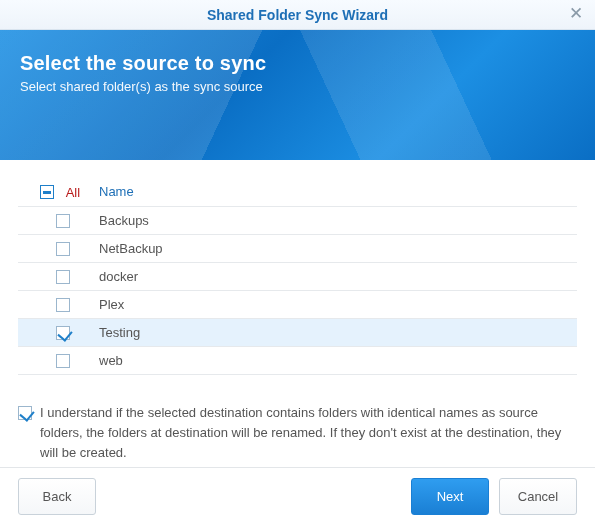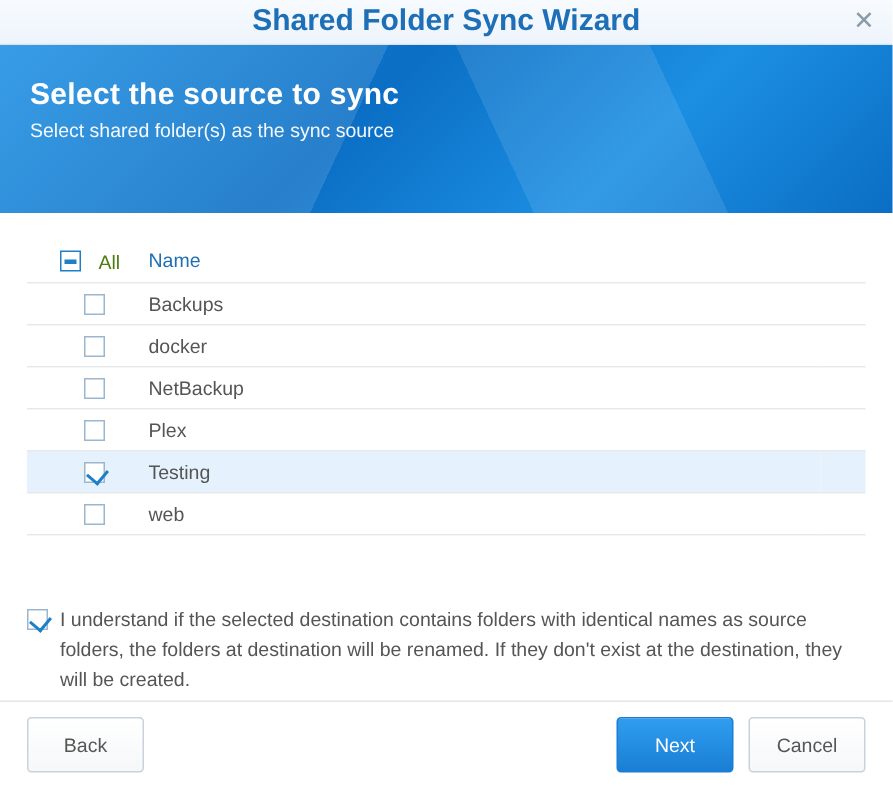--- a/index.html
+++ b/index.html
@@ -1,22 +1,22 @@
 <!DOCTYPE html>
 <html><head>
 <meta charset="utf-8">
 <style>
   * { box-sizing: border-box; }
   html, body { margin: 0; padding: 0; font-family: -apple-system, BlinkMacSystemFont, "Segoe UI", Arial, sans-serif; font-size: 13px; color: #444; }
   .window { width: 595px; height: 529px; background: #fff; position: relative; display: flex; flex-direction: column; }
   .titlebar { height: 30px; background: linear-gradient(#f7fbff, #eef4fb); border-bottom: 1px solid #d9e4ef; display: flex; align-items: center; justify-content: center; position: relative; }
-  .titlebar-title { color: #1e6fb6; font-weight: 600; font-size: 20px; }
+  .titlebar-title { color: #1e6fb6; font-weight: 600; font-size: 14px; }
   .titlebar-close { position: absolute; right: 10px; top: 5px; width: 18px; height: 18px; color: #8a9aa8; cursor: pointer; font-size: 17px; line-height: 18px; text-align: center; }
   .banner {
-    height: 112px;
+    height: 130px;
     background: linear-gradient(135deg, #1c8fe3 0%, #0a6ec4 40%, #1c8fe3 70%, #0a6ec4 100%);
     padding: 22px 20px 0 20px;
     color: #fff;
     position: relative;
     overflow: hidden;
   }
   .banner::before {
     content: ""; position: absolute; inset: 0;
     background:
       linear-gradient(115deg, rgba(255,255,255,0.12) 0 40%, transparent 40% 100%),
@@ -35,21 +35,21 @@
   .row-selected td { background: #e5f2fd; }
   .cbox { width: 14px; height: 14px; border: 1px solid #9bb6cd; background: #fff; display: inline-block; position: relative; vertical-align: middle; }
   .cbox.header { border-color: #1e7fc9; }
   .cbox.indeterminate::after { content: ""; position: absolute; left: 2px; right: 2px; top: 5px; height: 3px; background: #1e7fc9; }
   .cbox.checked::after {
     content: ""; position: absolute; left: 2px; top: 2px; width: 10px; height: 8px;
     background: none;
     border-left: 2px solid #1e7fc9; border-bottom: 2px solid #1e7fc9;
     transform: rotate(-50deg);
   }
-  .all-label { color: #4d7c0f; margin-left: 8px; vertical-align: middle; }
+  .all-label { color: #b91c1c; margin-left: 8px; vertical-align: middle; }
   .ack { display: flex; align-items: flex-start; gap: 8px; padding: 18px 18px 4px 18px; line-height: 1.55; color: #555; }
   .ack .cbox { flex: 0 0 14px; margin-top: 3px; }
   .footer { border-top: 1px solid #e3e6e9; padding: 10px 18px 14px 18px; display: flex; gap: 10px; }
   .spacer { flex: 1; }
   .btn { min-width: 78px; height: 37px; border: 1px solid #c9d2da; background: linear-gradient(#ffffff,#f5f7f9); border-radius: 3px; color: #555; cursor: pointer; font-size: 13px; }
   .btn-primary { background: linear-gradient(#2f9df0,#1a7fd4); border-color: #1a7fd4; color: #fff; }
 </style>
 </head>
 <body>
 
@@ -78,26 +78,26 @@
         </tr>
       </thead>
       <tbody id="tbody">
           <tr>
             <td class="td-check"><span class="cbox"></span></td>
             <td class="td-name">Backups</td>
             <td></td>
           </tr>
           <tr>
             <td class="td-check"><span class="cbox"></span></td>
-            <td class="td-name">docker</td>
+            <td class="td-name">NetBackup</td>
             <td></td>
           </tr>
           <tr>
             <td class="td-check"><span class="cbox"></span></td>
-            <td class="td-name">NetBackup</td>
+            <td class="td-name">docker</td>
             <td></td>
           </tr>
           <tr>
             <td class="td-check"><span class="cbox"></span></td>
             <td class="td-name">Plex</td>
             <td></td>
           </tr>
           <tr class="row-selected">
             <td class="td-check"><span class="cbox checked"></span></td>
             <td class="td-name">Testing</td>

